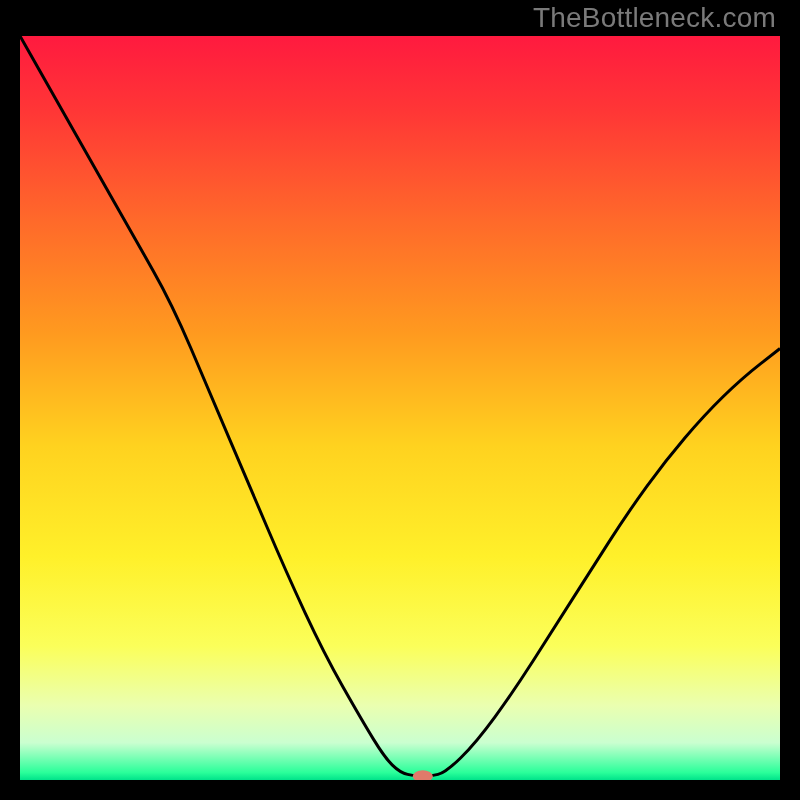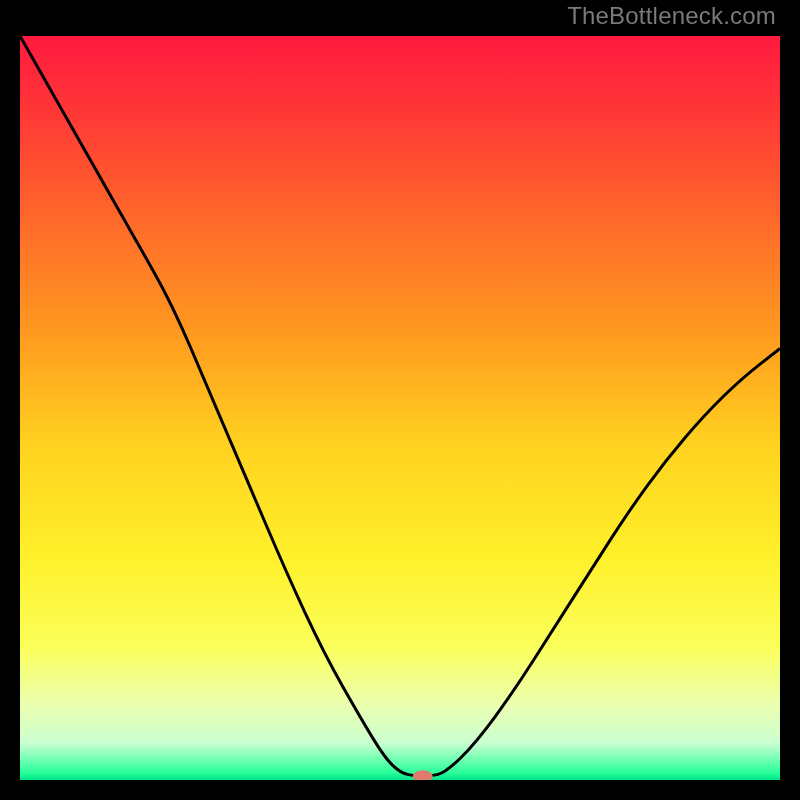--- a/index.html
+++ b/index.html
@@ -25,21 +25,21 @@
     left: 0;
     top: 0;
     width: 760px;
     height: 744px;
   }
   .watermark {
     position: absolute;
     top: 2px;
     right: 24px;
     color: #7a7a7a;
-    font-size: 24px;
+    font-size: 28px;
     font-weight: 400;
     letter-spacing: 0.2px;
   }
 </style>
 </head>
 <body>
 
 <div class="watermark">TheBottleneck.com</div>
 
 <div class="frame">

